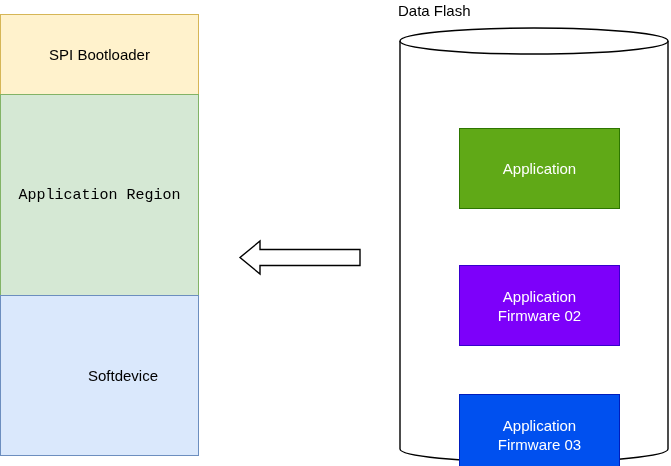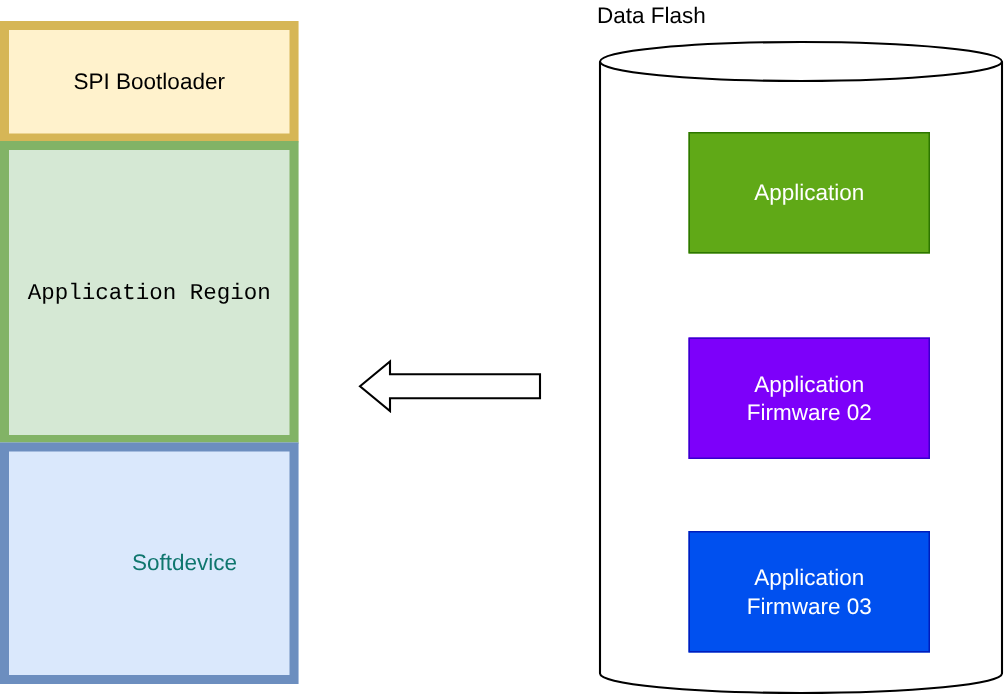--- a/index.html
+++ b/index.html
@@ -13,21 +13,21 @@
     width: 671px;
     height: 466px;
     background: #ffffff;
     overflow: hidden;
   }
   
   .region {
     position: absolute;
     left: 0;
     width: 199px;
-    border: 6px solid #8b5cf6;
+    border: 1px solid #8b5cf6;
     display: flex;
     align-items: center;
     justify-content: center;
     text-align: center;
     font-size: 15px;
     line-height: 19px;
     color: #000;
     box-sizing: border-box;
   }
   .region-0 { top: 14px;  height: 81px;  }
@@ -69,20 +69,21 @@
     border: 1px solid #333;
     display: flex;
     flex-direction: column;
     align-items: center;
     justify-content: center;
     text-align: center;
     font-size: 15px;
     line-height: 19px;
     color: #fff;
     box-sizing: border-box;
+    margin-top: 40px;
   }
   .slot-0 { top: 88px;  }
   .slot-1 { top: 225px; }
   .slot-2 { top: 354px; }
 </style>
 </head>
 <body>
 
 <div class="canvas">
 
@@ -92,21 +93,21 @@
       <span class="label-line"></span>
     </div>
   </div>
 
   <div class="region region-1" style="background: rgb(213, 232, 212); border-color: rgb(130, 179, 102); color: rgb(0, 0, 0); font-family: Liberation Mono, monospace;">
     <div>
       <span class="label-line">Application Region</span>
     </div>
   </div>
 
-  <div class="region region-2" style="background: rgb(218, 232, 252); border-color: rgb(108, 142, 191); color: #0f766e; padding-left: 47px;">
+  <div class="region region-2" style="background: rgb(218, 232, 252); border-color: rgb(108, 142, 191); color: #000000; padding-left: 47px;">
     <div>
       <span class="label-line">Softdevice</span>
       <span class="label-line"></span>
     </div>
   </div>
 
   <svg class="arrow-svg" viewBox="0 0 128 44">
     <polygon id="arrow-shape" points="4,21.5 24,5 24,13.5 124,13.5 124,29.5 24,29.5 24,38 4,21.5" fill="#ffffff" stroke="#000000" stroke-width="1.4" stroke-linejoin="miter"></polygon>
   </svg>
 

